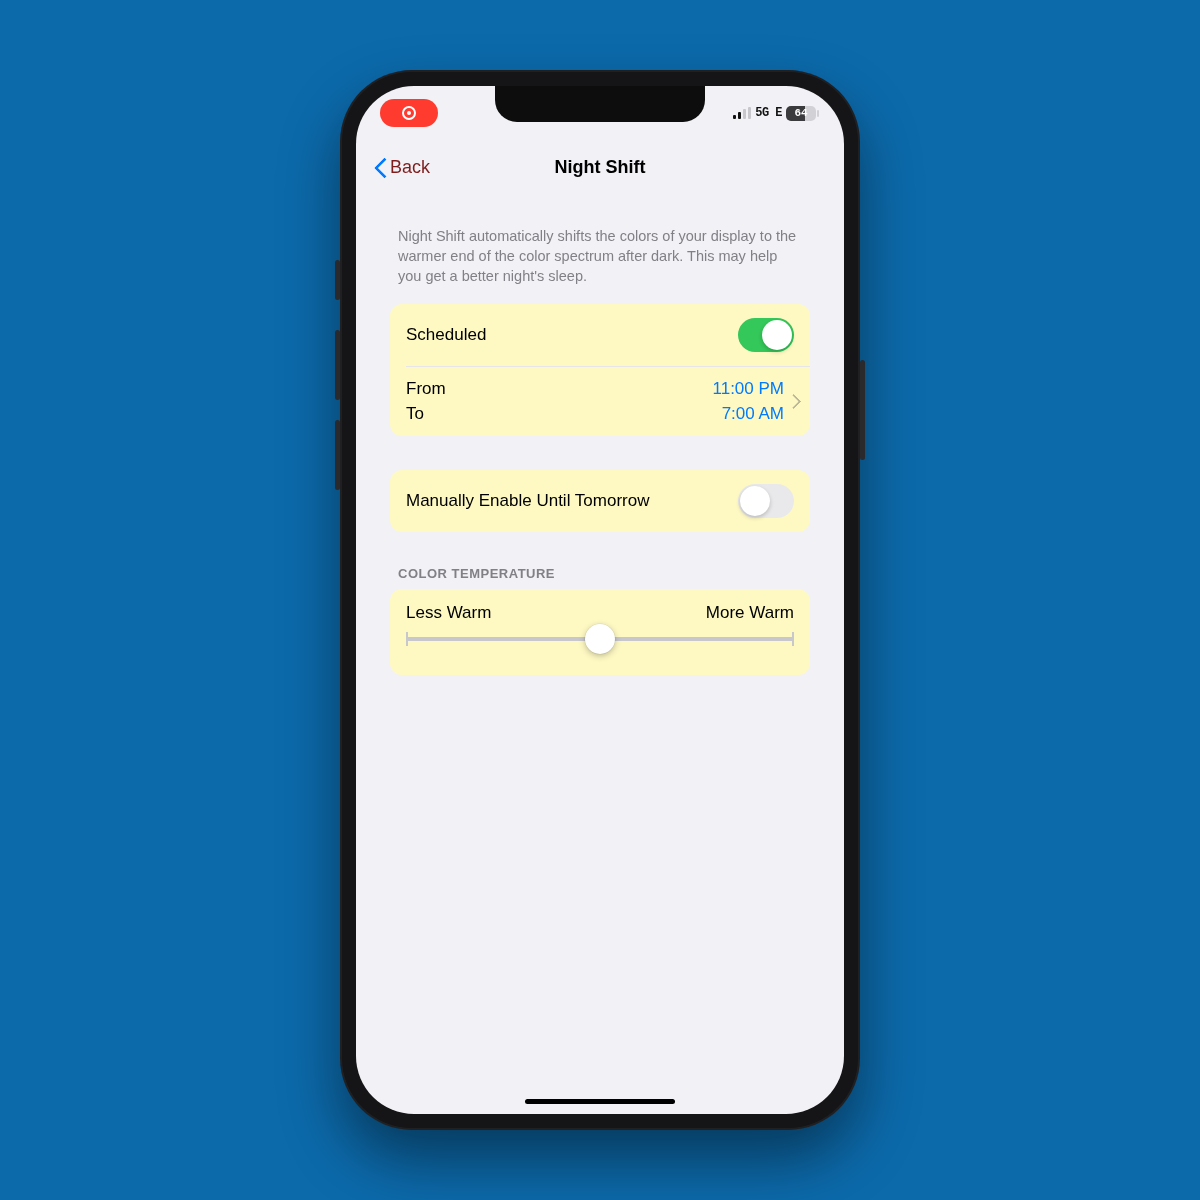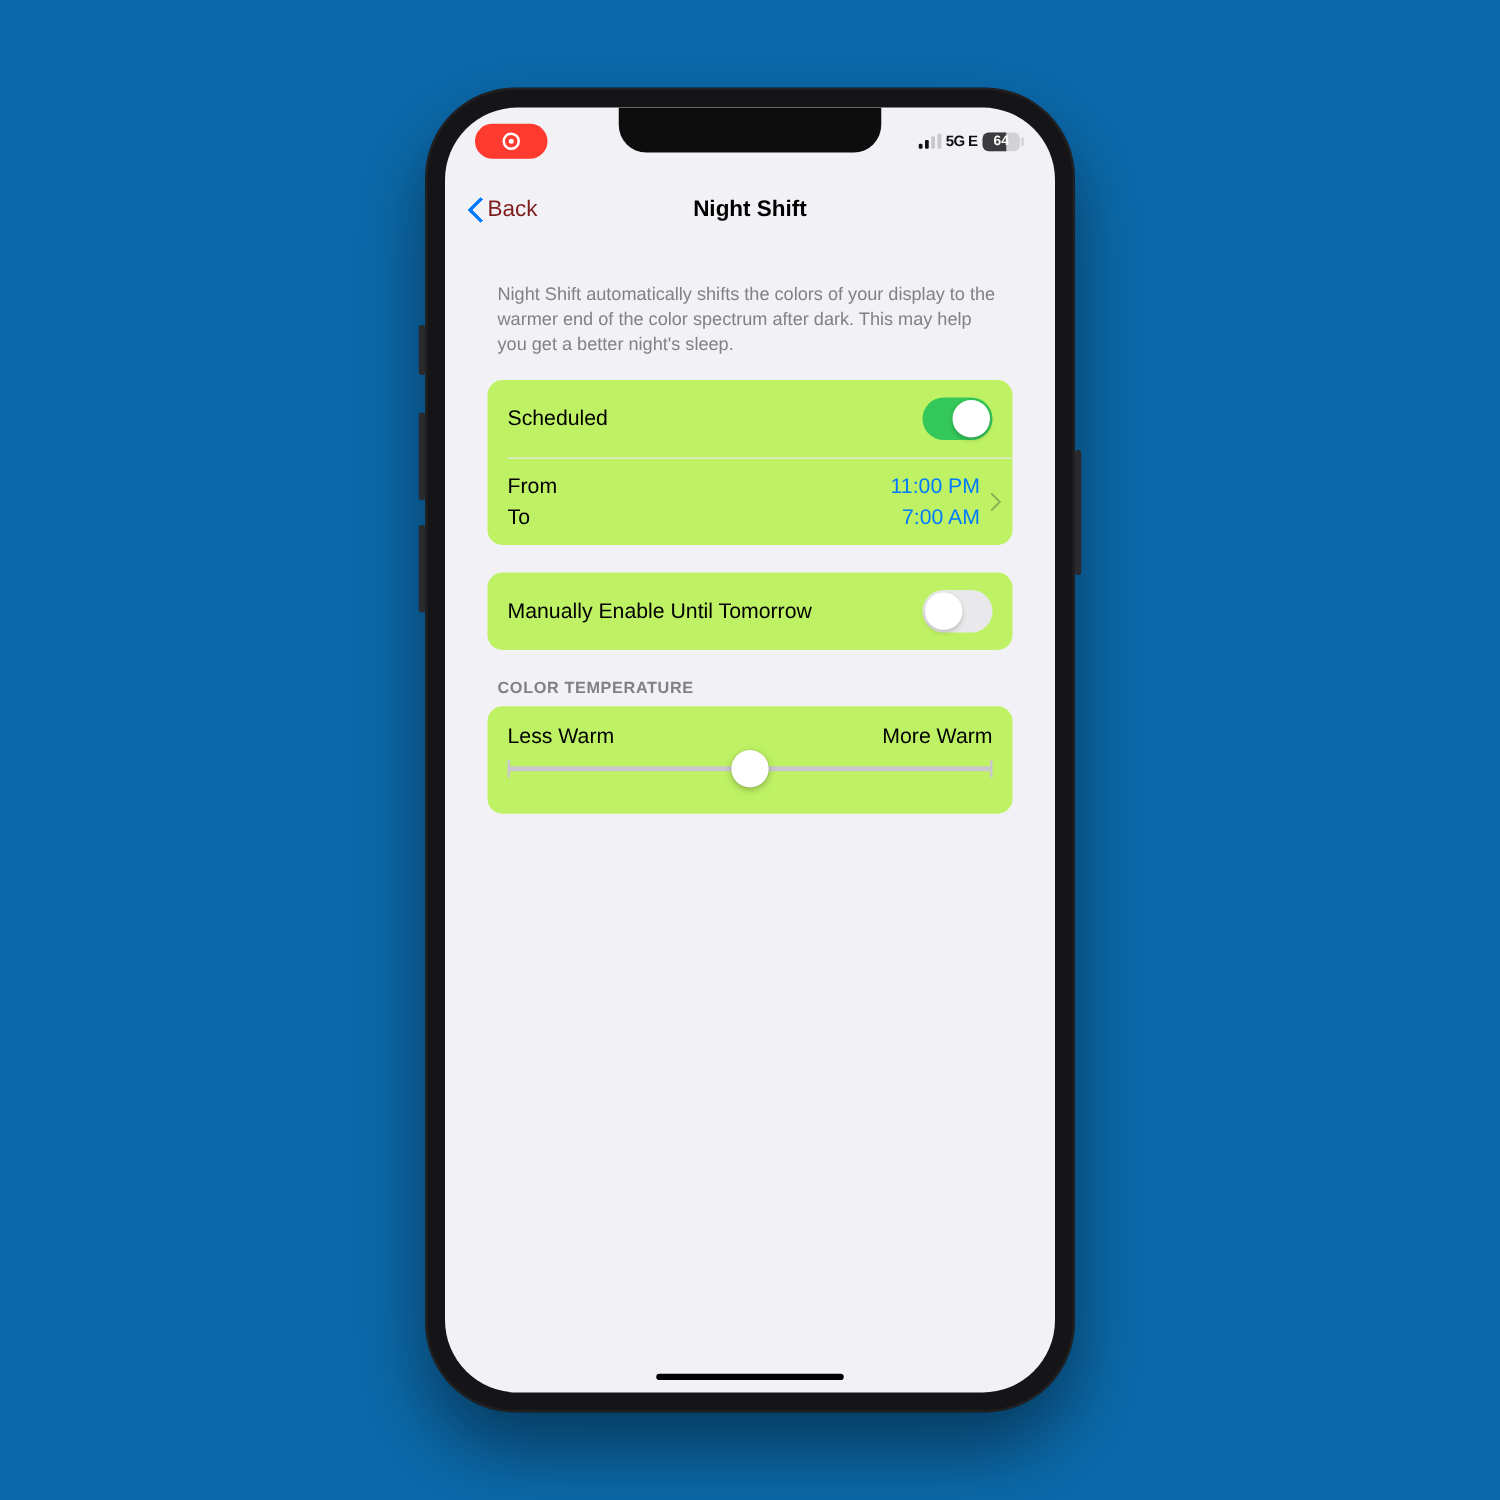--- a/index.html
+++ b/index.html
@@ -54,20 +54,21 @@
       height: 54px;
       display: flex;
       justify-content: space-between;
       align-items: center;
       padding: 0 28px 0 28px;
       font-size: 15px;
       font-weight: 600;
       color: #111;
       position: relative;
       z-index: 40;
+      font-family: Liberation Mono, monospace;
     }
     .rec-pill {
       width: 58px; height: 28px; background:#ff3b30; border-radius:14px;
       display:flex; align-items:center; justify-content:center;
       margin-left: -4px;
     }
     .rec-dot {
       width: 14px; height: 14px; border: 2px solid #fff; border-radius:50%; position:relative;
     }
     .rec-dot::after { content:""; position:absolute; inset:3px; background:#fff; border-radius:50%; }
@@ -111,21 +112,21 @@
     }
     .nav-title { font-size:18px; font-weight:600; color:#000; }
 
     .content { padding: 0 34px; }
 
     .description {
       color:#808086; font-size:14.5px; line-height:1.38; padding: 32px 8px 18px 8px;
     }
 
     .group {
-      background:#bef264; border-radius:12px; overflow:hidden; margin-bottom:22px;
+      background:#fef9c3; border-radius:12px; overflow:hidden; margin-bottom:34px;
     }
     .row {
       display:flex; align-items:center; justify-content:space-between;
       padding: 14px 16px; font-size:17px; color:#000;
     }
     .divider { height:1px; background:#e5e5ea; margin-left:16px; }
 
     .toggle {
       width:56px; height:34px; border-radius:17px; position:relative;
     }

